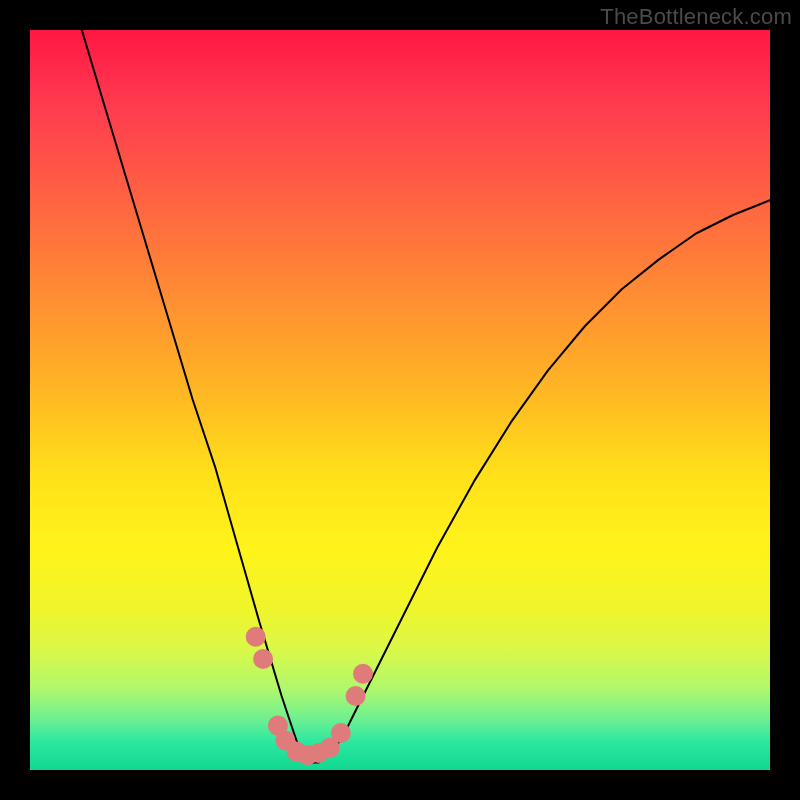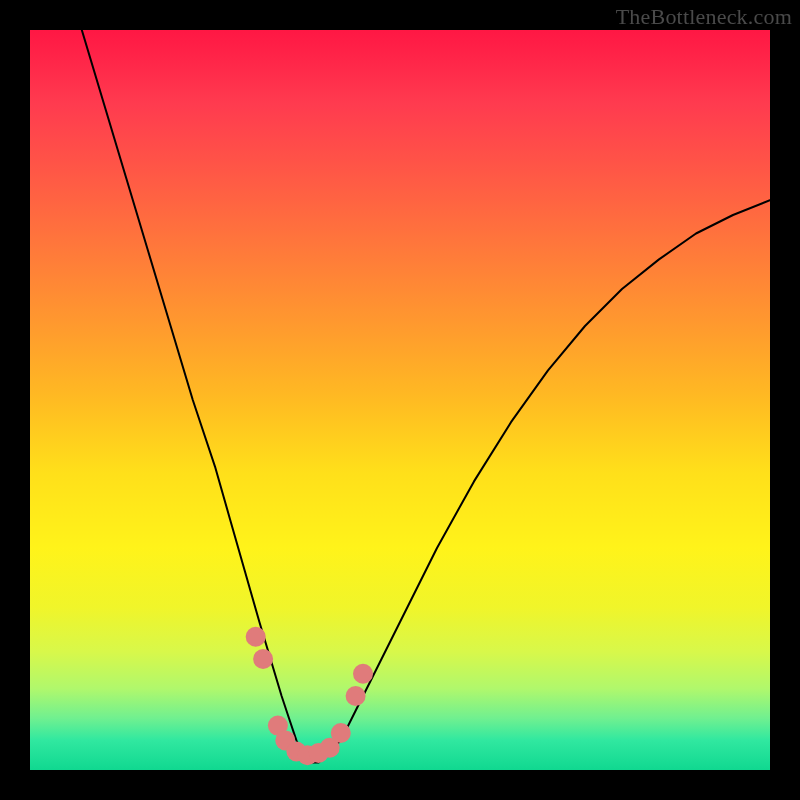--- a/index.html
+++ b/index.html
@@ -9,21 +9,20 @@
     height: 800px;
     overflow: hidden;
     background: #000;
     font-family: Arial, Helvetica, sans-serif;
   }
   .outer {
     position: relative;
     width: 800px;
     height: 666px;
     background: #000;
-    font-family: Liberation Serif, serif;
   }
   .plot-area {
     position: absolute;
     left: 30px;
     top: 30px;
     width: 740px;
     height: 740px;
     
     background: linear-gradient(
       to bottom,

